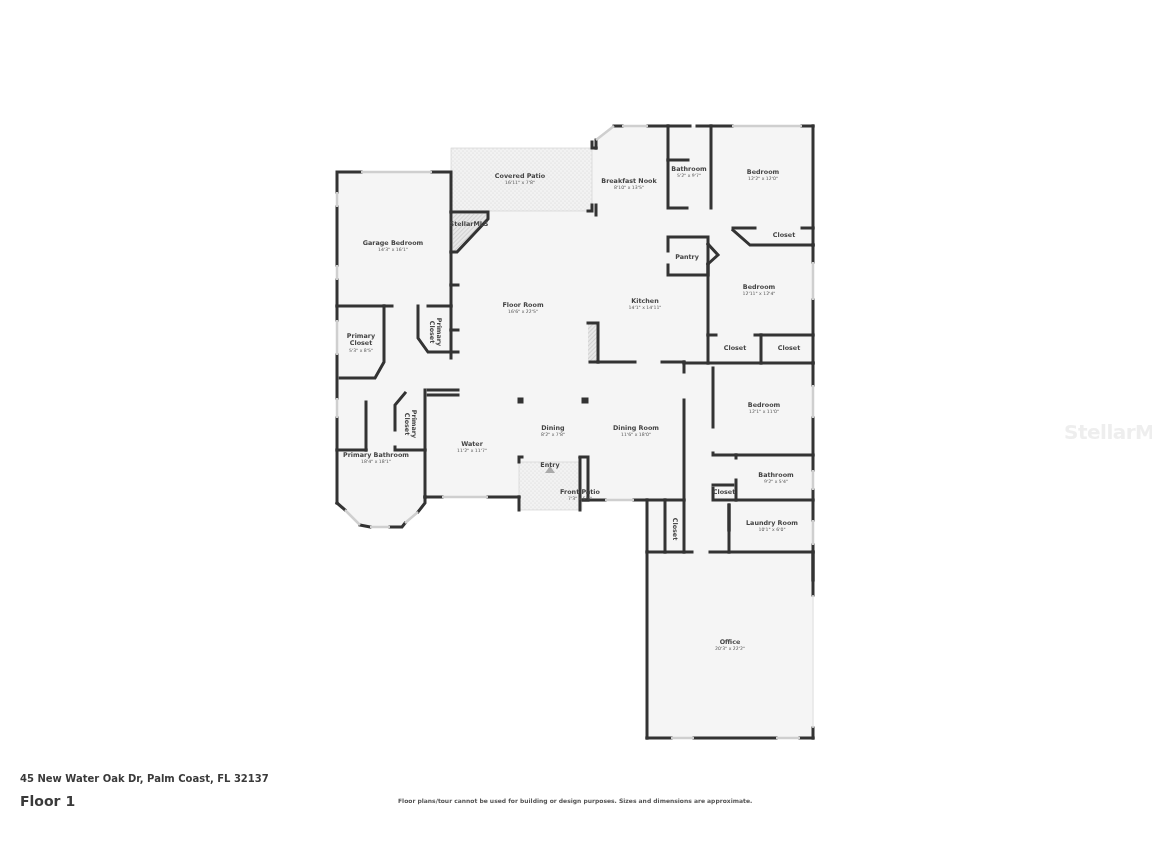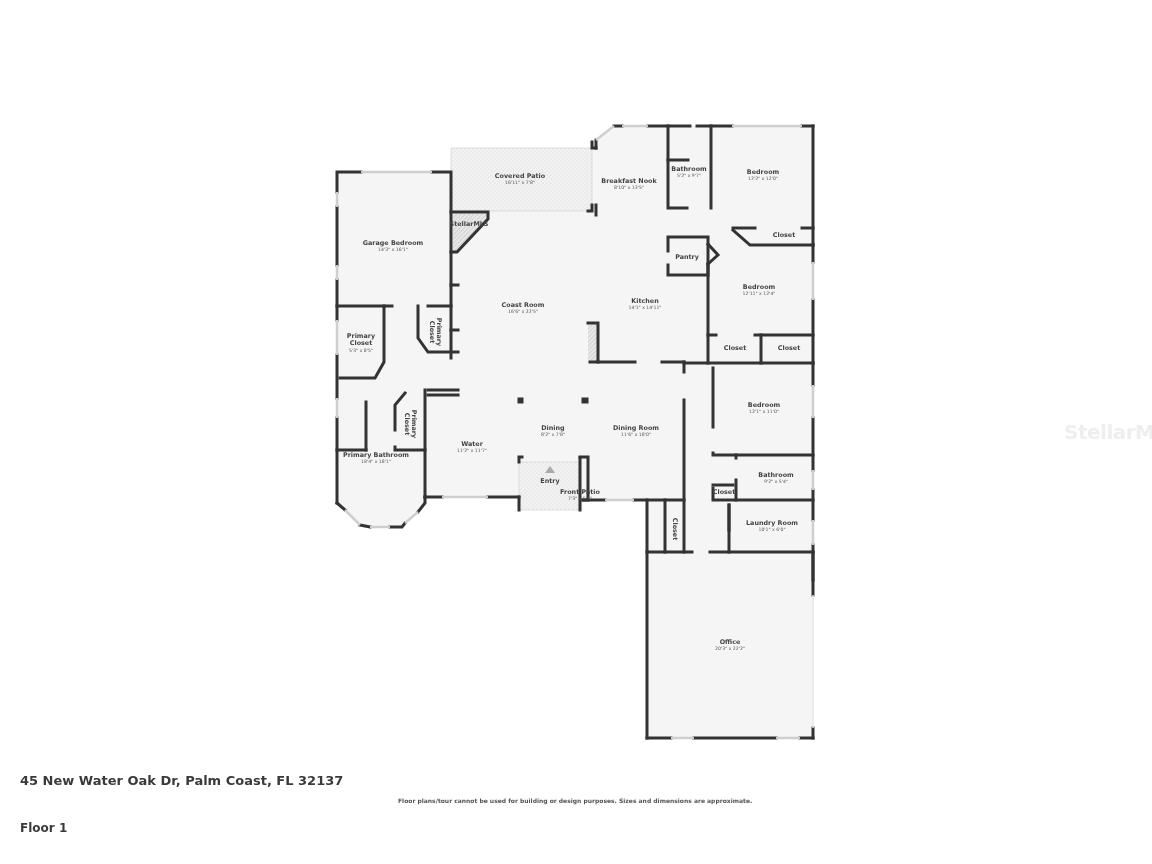--- a/index.html
+++ b/index.html
@@ -18,25 +18,25 @@
       text-align: center;
       white-space: nowrap;
       line-height: 1.15;
       pointer-events: none;
     }
     .room-name { font-size: 6.4px; font-weight: bold; color: #444; display: block; }
     .room-dim { font-size: 4.6px; color: #555; display: block; }
     .vertical { transform: translate(-50%, -50%) rotate(90deg); }
     .footer-address {
       position: absolute; left: 20px; top: 773px;
-      font-size: 13px; font-weight: bold; color: #3a3a3a;
+      font-size: 10px; font-weight: bold; color: #3a3a3a;
     }
     .footer-floor {
       position: absolute; left: 20px; top: 793px;
-      font-size: 12px; font-weight: bold; color: #3a3a3a; margin-top: 28px;
+      font-size: 14px; font-weight: bold; color: #3a3a3a;
     }
     .footer-disclaimer {
       position: absolute; left: 398px; top: 797px;
       font-size: 6px; font-weight: bold; color: #555;
     }
     .watermark {
       position: absolute; left: 1064px; top: 420px;
       font-size: 20px; font-weight: bold;
       color: rgba(235,235,235,0.85);
       letter-spacing: -0.5px;
@@ -232,21 +232,21 @@
   <span class="room-dim">14'3" x 16'1"</span>
 </div>
 <div class="room-label" style="left:687px;top:258px">
   <span class="room-name">Pantry</span>
 </div>
 <div class="room-label" style="left:759px;top:290px">
   <span class="room-name">Bedroom</span>
   <span class="room-dim">12'11" x 12'4"</span>
 </div>
 <div class="room-label" style="left:523px;top:308px">
-  <span class="room-name">Coast Room</span>
+  <span class="room-name">Floor Room</span>
   <span class="room-dim">16'6" x 22'5"</span>
 </div>
 <div class="room-label" style="left:645px;top:304px">
   <span class="room-name">Kitchen</span>
   <span class="room-dim">14'1" x 14'11"</span>
 </div>
 <div class="room-label" style="left:361px;top:343px;white-space:normal;width:30px">
   <span class="room-name">Primary Closet</span>
   <span class="room-dim">5'3" x 8'5"</span>
 </div>
@@ -275,21 +275,21 @@
   <span class="room-dim">11'6" x 18'0"</span>
 </div>
 <div class="room-label" style="left:472px;top:447px">
   <span class="room-name">Water</span>
   <span class="room-dim">11'2" x 11'7"</span>
 </div>
 <div class="room-label" style="left:376px;top:458px">
   <span class="room-name">Primary Bathroom</span>
   <span class="room-dim">18'4" x 18'1"</span>
 </div>
-<div class="room-label" style="left:550px;top:482px">
+<div class="room-label" style="left:550px;top:466px">
   <span class="room-name">Entry</span>
 </div>
 <div class="room-label" style="left:580px;top:495px">
   <span class="room-name">Front Patio</span>
   <span class="room-dim">7'3" x 5'5"</span>
 </div>
 <div class="room-label" style="left:776px;top:478px">
   <span class="room-name">Bathroom</span>
   <span class="room-dim">9'2" x 5'4"</span>
 </div>

